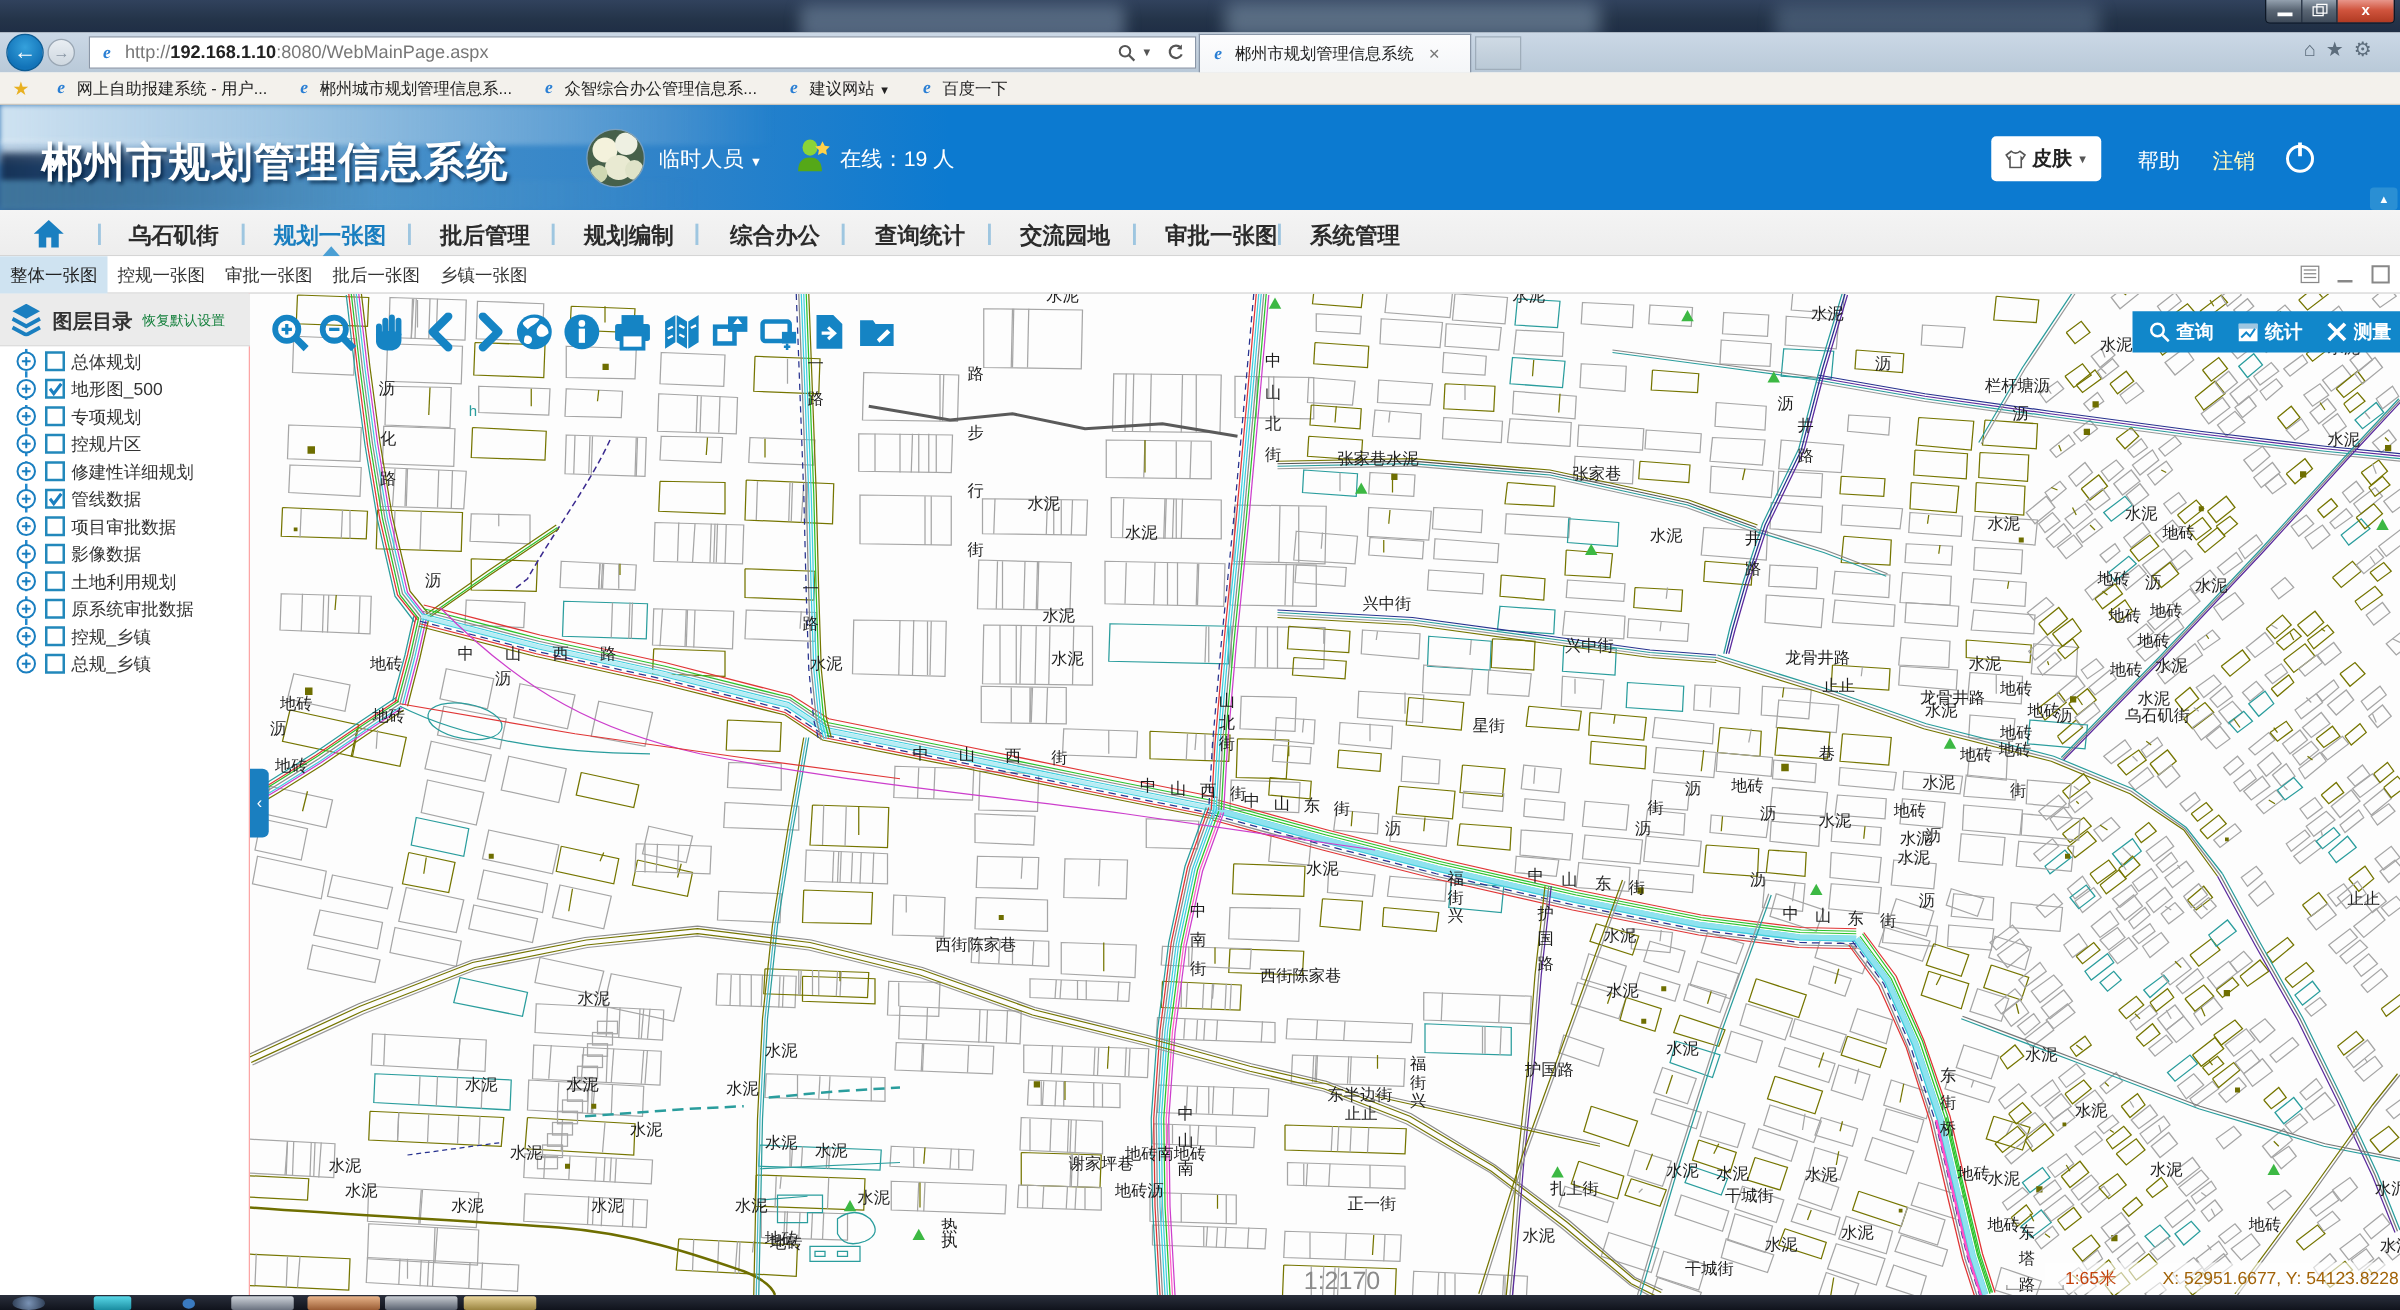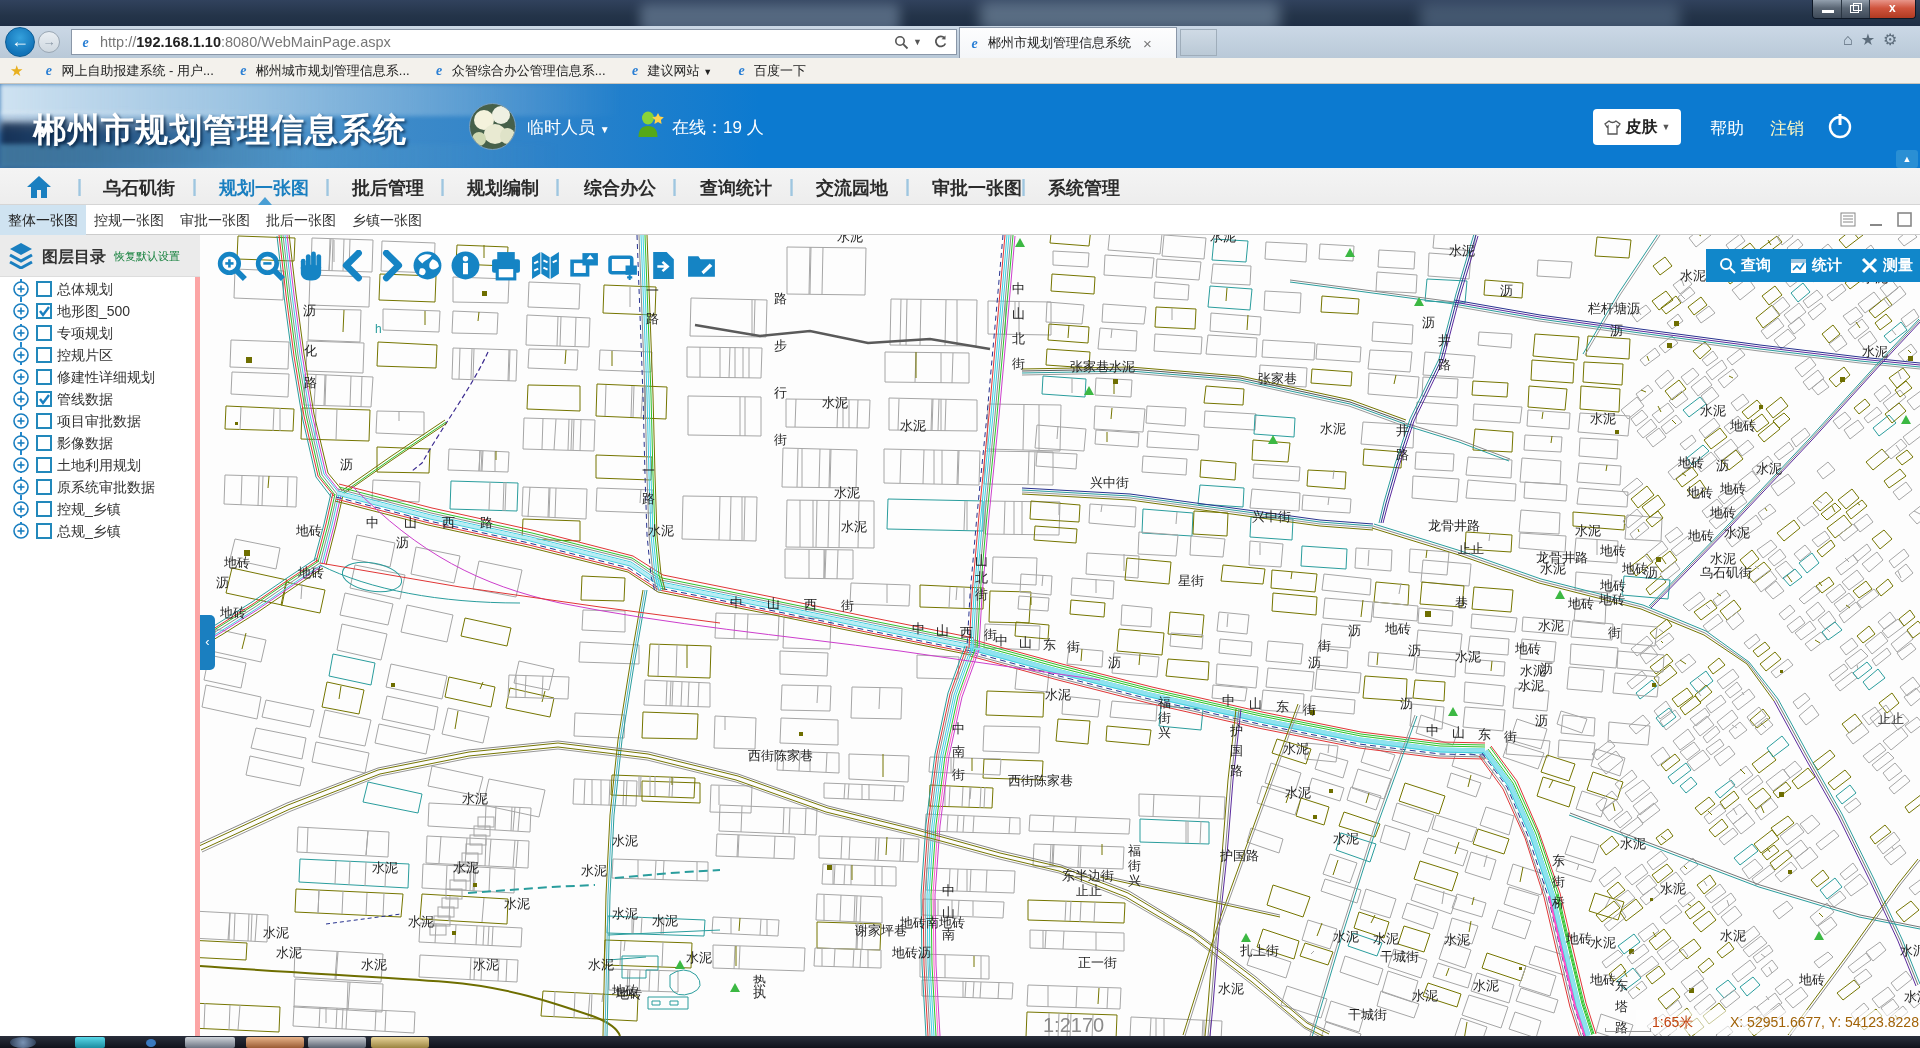--- a/index.html
+++ b/index.html
@@ -137,21 +137,21 @@
   <svg class="abs" style="left:1840px;top:7px" width="76" height="16">
       <rect x="1" y="1" width="14" height="13" fill="none" stroke="#888"></rect>
       <line x1="3" y1="4" x2="13" y2="4" stroke="#888"></line>
       <line x1="3" y1="7" x2="13" y2="7" stroke="#888"></line>
       <line x1="3" y1="10" x2="13" y2="10" stroke="#888"></line>
       <line x1="30" y1="13" x2="42" y2="13" stroke="#888" stroke-width="2"></line>
       <rect x="58" y="1" width="13" height="13" fill="none" stroke="#888" stroke-width="1.6"></rect>
     </svg>
 </div>
 
-<div class="abs" style="left:0;top:235px;width:200px;height:801px;background:#fff;border-right:5px solid #fca5a5">
+<div class="abs" style="left:0;top:235px;width:200px;height:801px;background:#fff;border-right:1px solid #fca5a5">
   <div class="abs" style="left:0;top:0;width:200px;height:42px;background:#ebebeb;border-bottom:1px solid #ddd">
     <svg class="abs" style="left:9px;top:8px" width="24" height="26">
         <path d="M12,0 L23,6 L12,12 L1,6 Z" fill="#1a7fc0"></path>
         <path d="M1,12 L12,18 L23,12" fill="none" stroke="#1a7fc0" stroke-width="3"></path>
         <path d="M1,19 L12,25 L23,19" fill="none" stroke="#1a7fc0" stroke-width="3"></path>
       </svg>
     <span class="abs" style="left:42px;top:12px;font-size:16px;font-weight:bold;color:#333">图层目录</span>
     <span class="abs" style="left:114px;top:14px;font-size:11px;color:#15803d">恢复默认设置</span>
   </div>
   <svg class="abs" style="left:0;top:44px" width="200" height="300">

